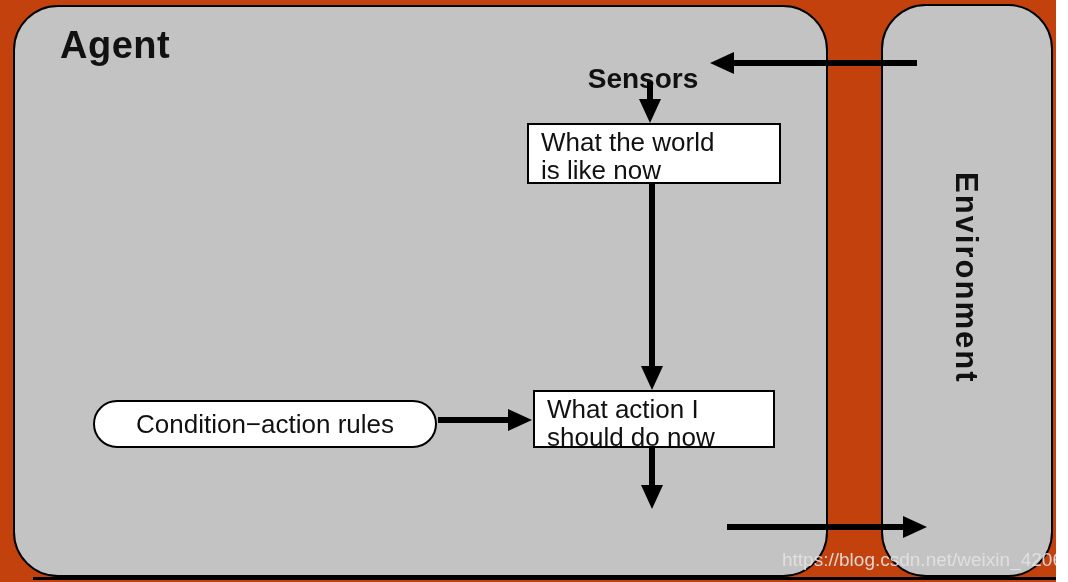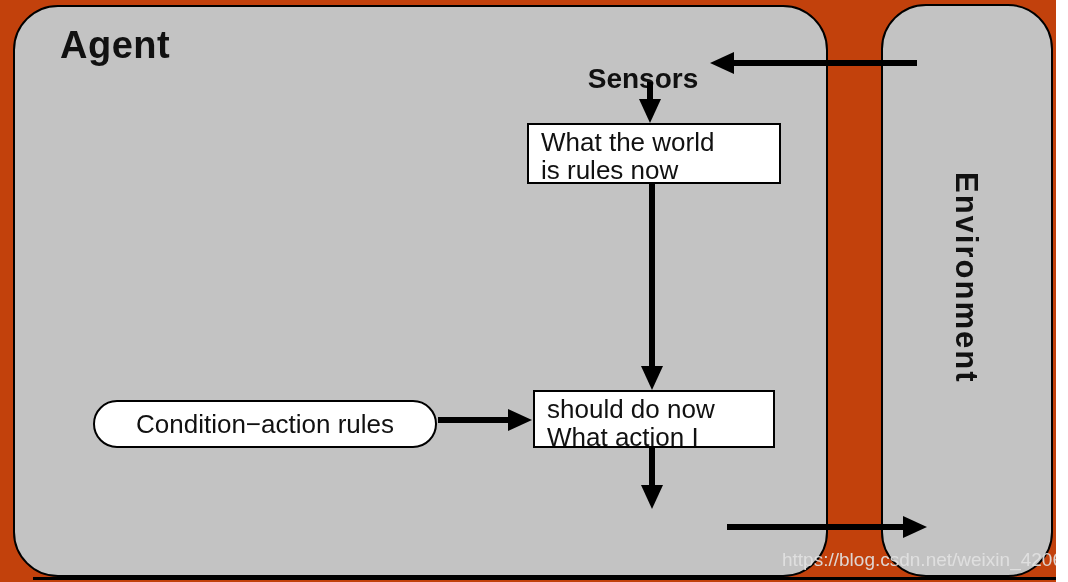--- a/index.html
+++ b/index.html
@@ -90,25 +90,25 @@
   <div class="grey-box agent-box"></div>
   <div class="grey-box env-box"></div>
 
   <div class="agent-label">Agent</div>
   <div class="env-label">Environment</div>
 
   <div class="io-label sensors-label">Sensors</div>
 
   <div class="white-box world-box">
     <div>What the world</div>
-    <div>is rules now</div>
+    <div>is like now</div>
   </div>
   <div class="white-box action-box">
+    <div>What action I</div>
     <div>should do now</div>
-    <div>What action I</div>
   </div>
 
   <div class="rules-oval">
     <span>Condition−action rules</span>
   </div>
 
   <div class="shaft" style="left:732px; top:60px; width:185px; height:6px;"></div>
   <div class="head left" style="left:710px; top:52px;"></div>
 
   <div class="shaft" style="left:647px; top:82px; width:6px; height:20px;"></div>

